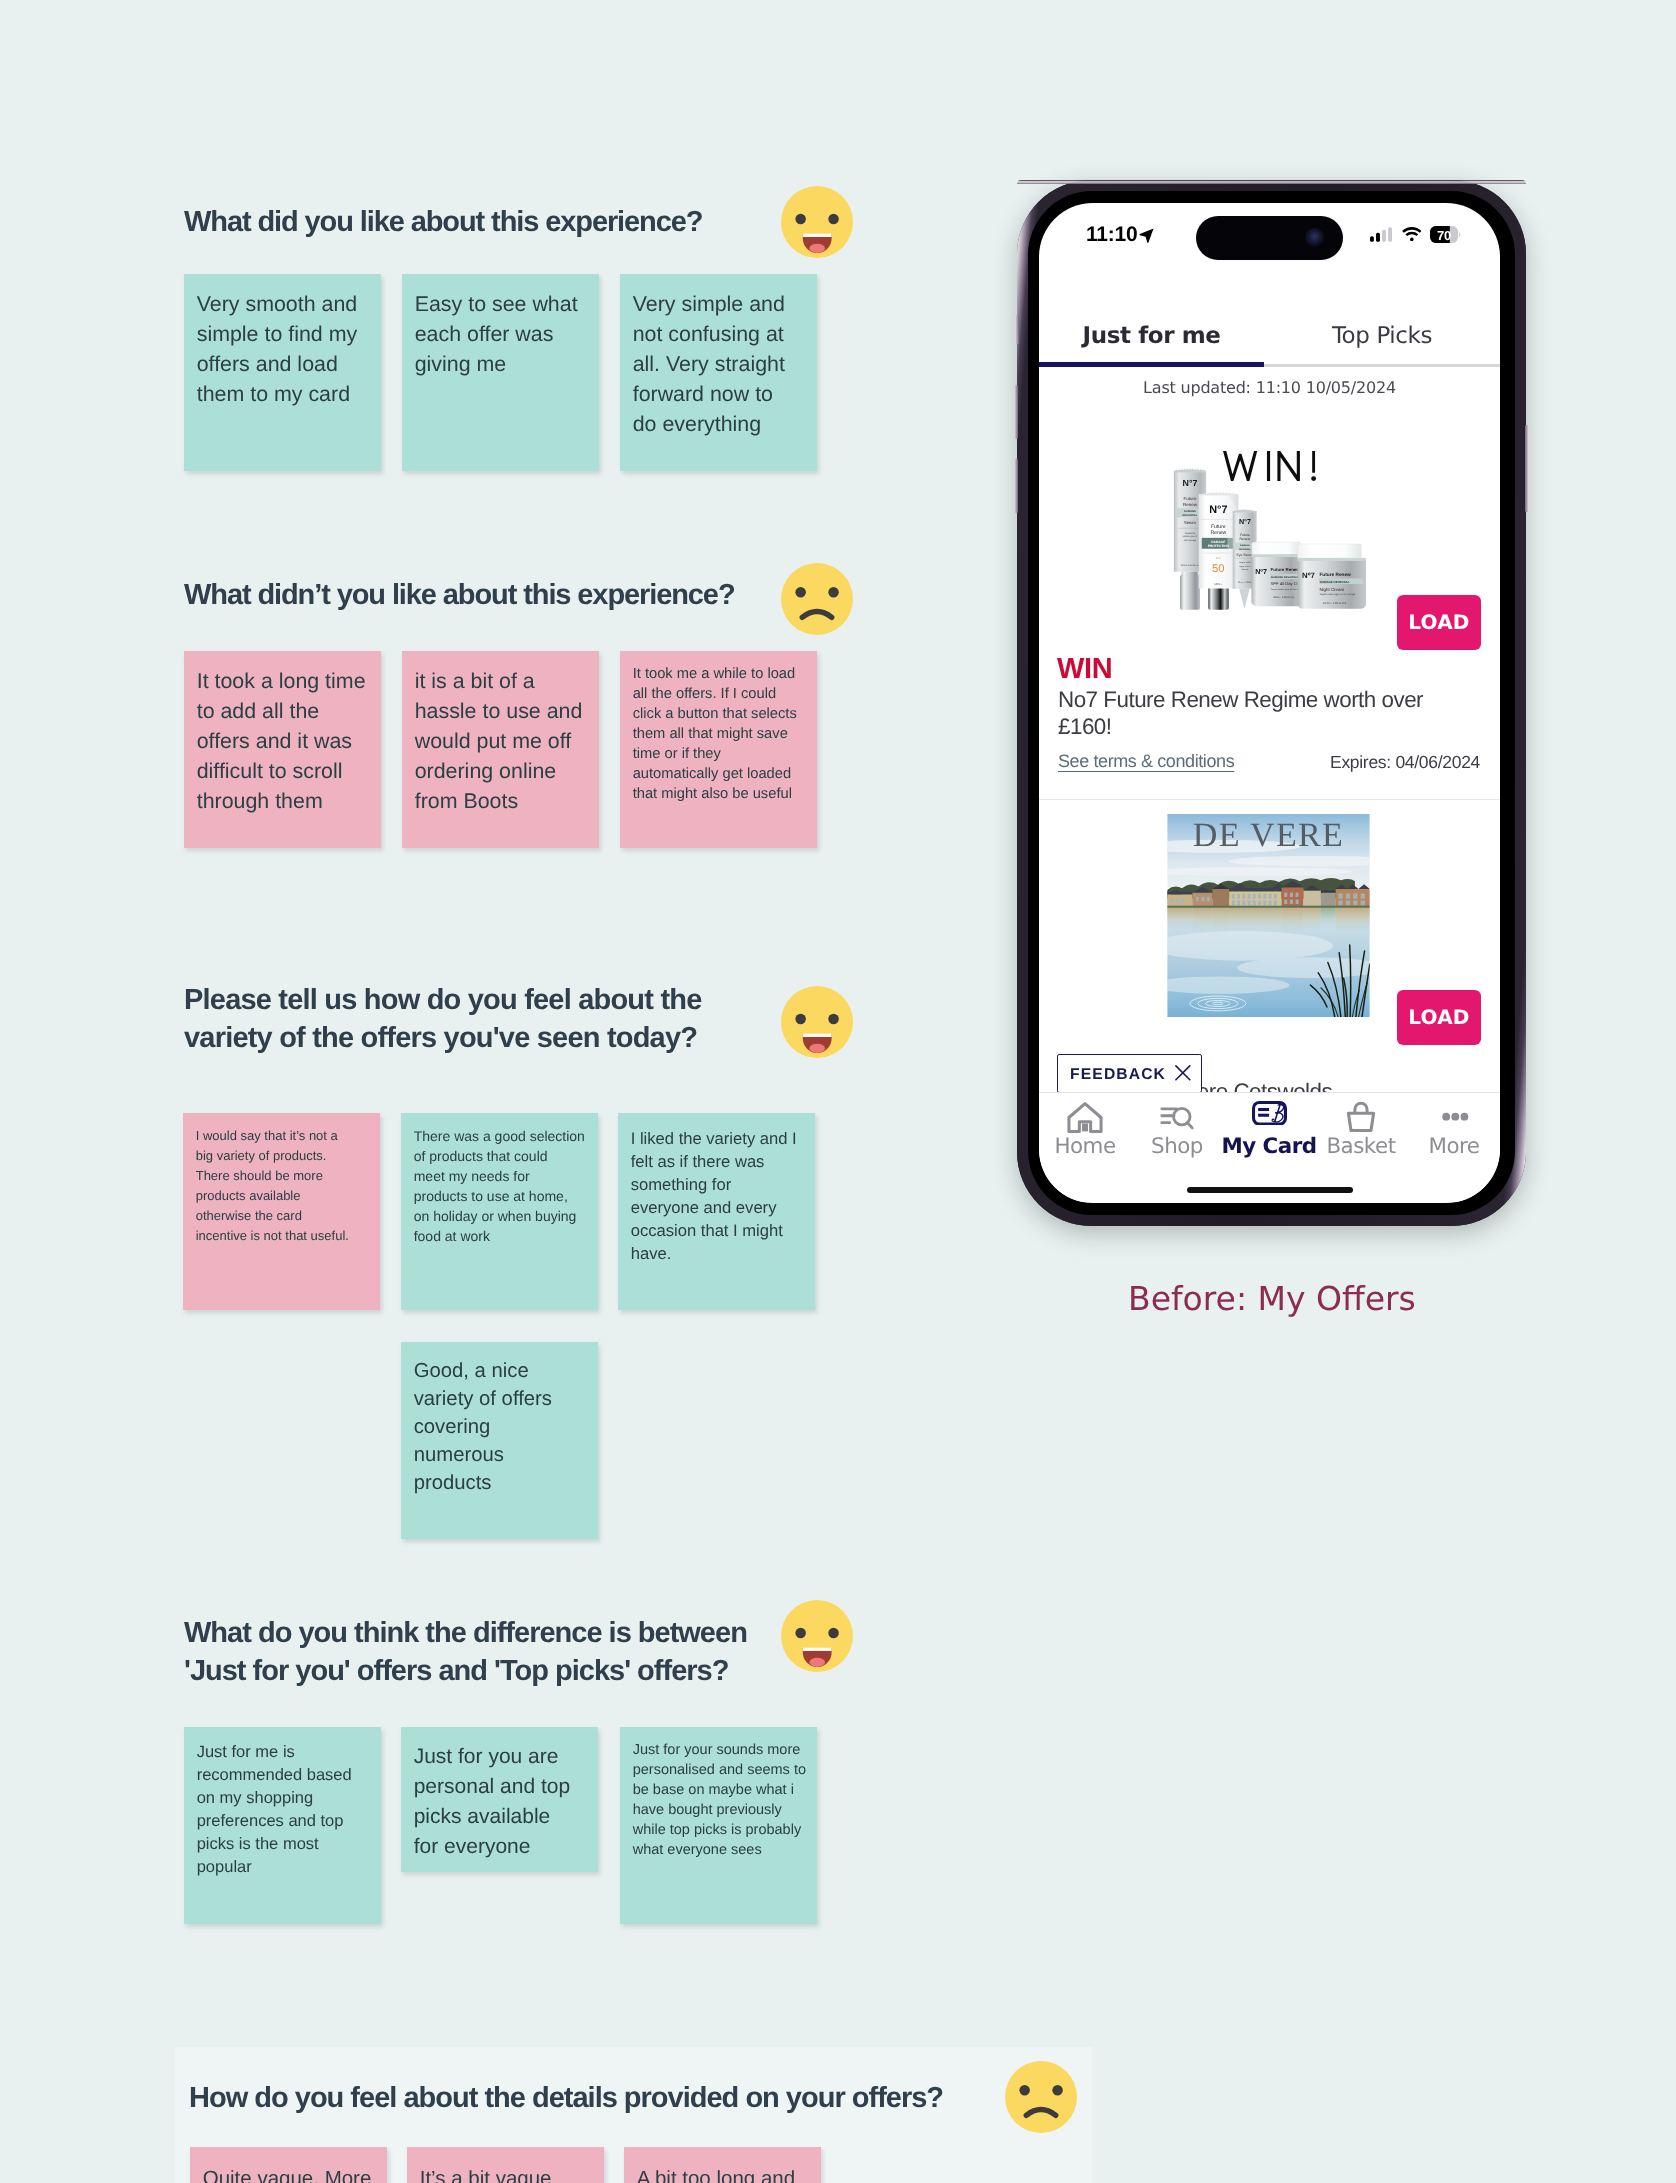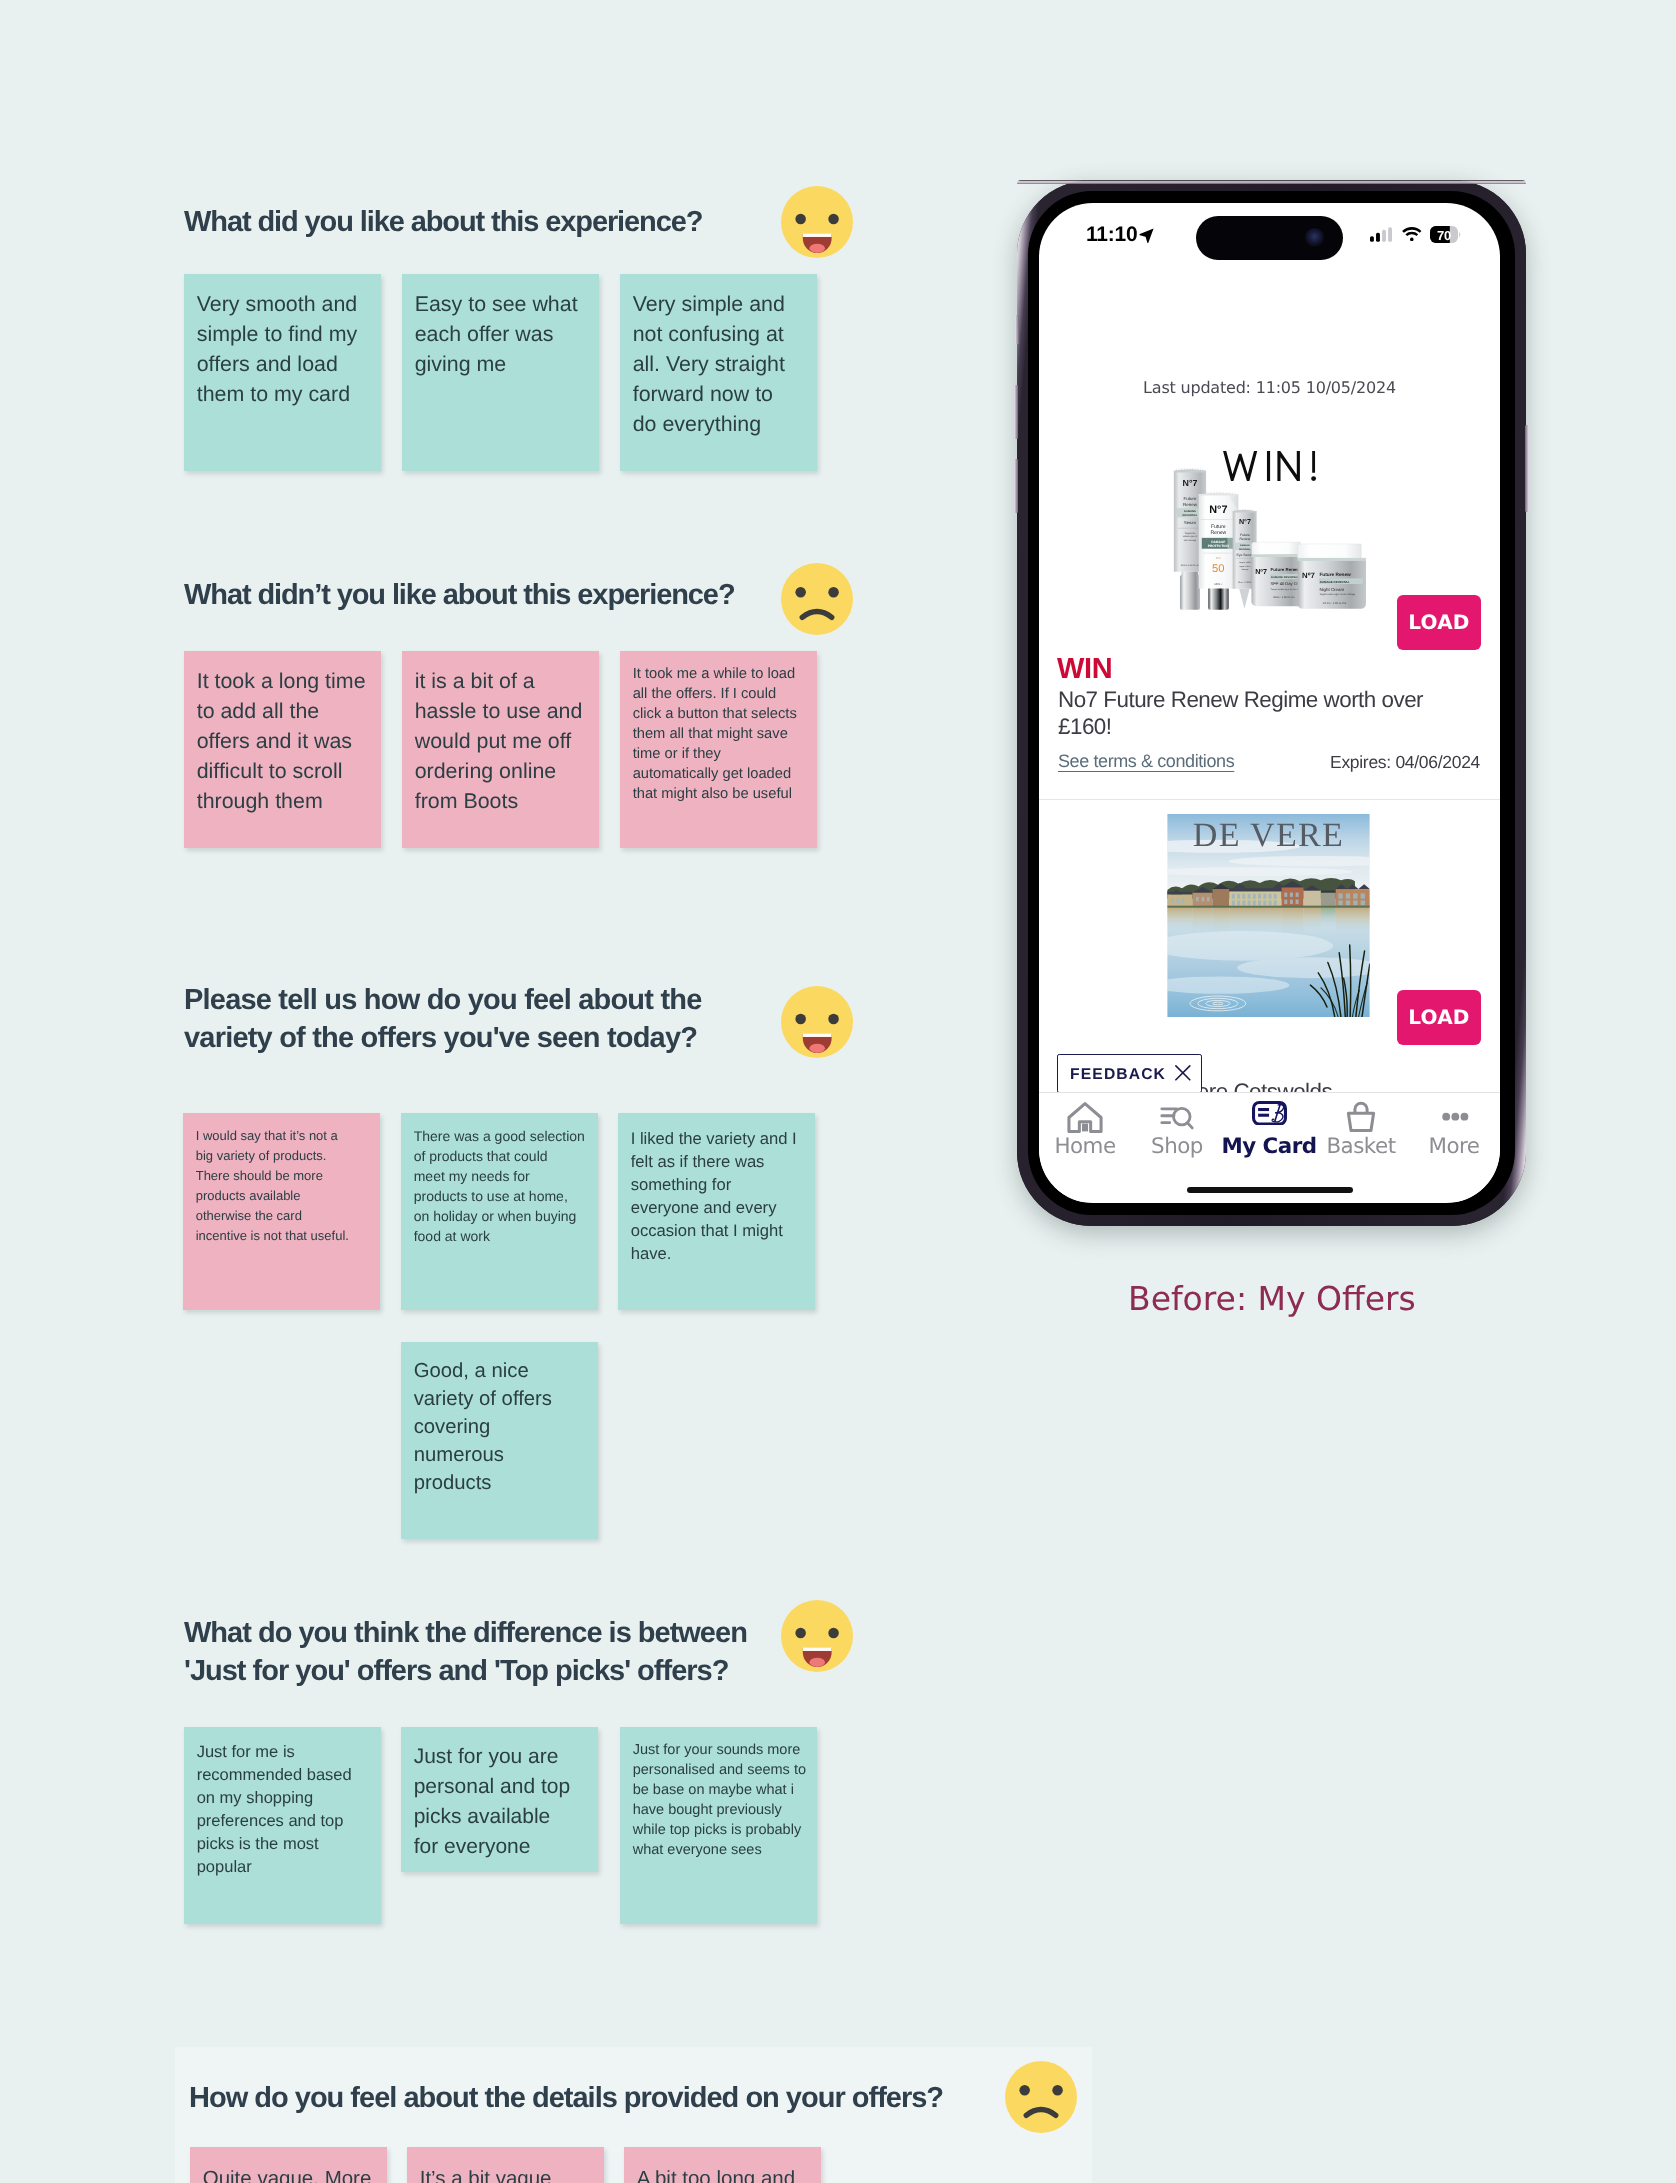--- a/index.html
+++ b/index.html
@@ -215,22 +215,28 @@
           <path d="M67.5 13 a10 10 0 0 1 0 13 z" fill="#c9c9ce"></path>
         </svg>
         <div class="abs" style="left:63px;top:1.3px;width:22px;text-align:center;font-size:13px;font-weight:bold;color:#fff;font-family:'Liberation Sans',sans-serif;letter-spacing:-0.2px;">70</div>
       </div>
       <div class="island">
         <div class="cam"></div>
       </div>
     </div>
 
 
-
-    <div class="lastupd">Last updated: 11:05 10/05/2024</div>
+    <div class="tabs">
+      <div class="tab active" style="left:0px;width:225px;">Just for me</div>
+      <div class="tab" style="left:225px;width:236px;">Top Picks</div>
+      <div class="tab-underline" style="left:0px;width:225px;background:#15145f;"></div>
+      <div class="tab-underline" style="left:225px;width:236px;height:3.1px;background:#d6d6da;"></div>
+    </div>
+
+    <div class="lastupd">Last updated: 11:10 10/05/2024</div>
 
     <div>
       <span class="abs" style="left:184px;top:248px;width:94px;height:30px;overflow:hidden;color:transparent;font-size:0.4px;">WIN!</span>
       <svg class="abs" style="left:184px;top:248px;" width="94" height="30" viewBox="0 0 216 69">
         <g fill="#0d0d0d">
           <path d="M0 0 h7.4 l14.4 53.2 L36.6 6.6 h5.6 L56.8 53.2 L71.2 0 h7.4 L60.6 69 h-5.6 L39.4 21.4 L23.8 69 h-5.6 Z"></path>
           <rect x="101" y="0" width="7.2" height="69"></rect>
           <path d="M125 0 h6.6 l38 54.6 V0 h7.2 v69 h-6.6 l-38 -54.6 V69 H125 Z"></path>
           <rect x="205" y="0" width="6.6" height="50"></rect>
           <circle cx="208.3" cy="63.4" r="5.6"></circle>

